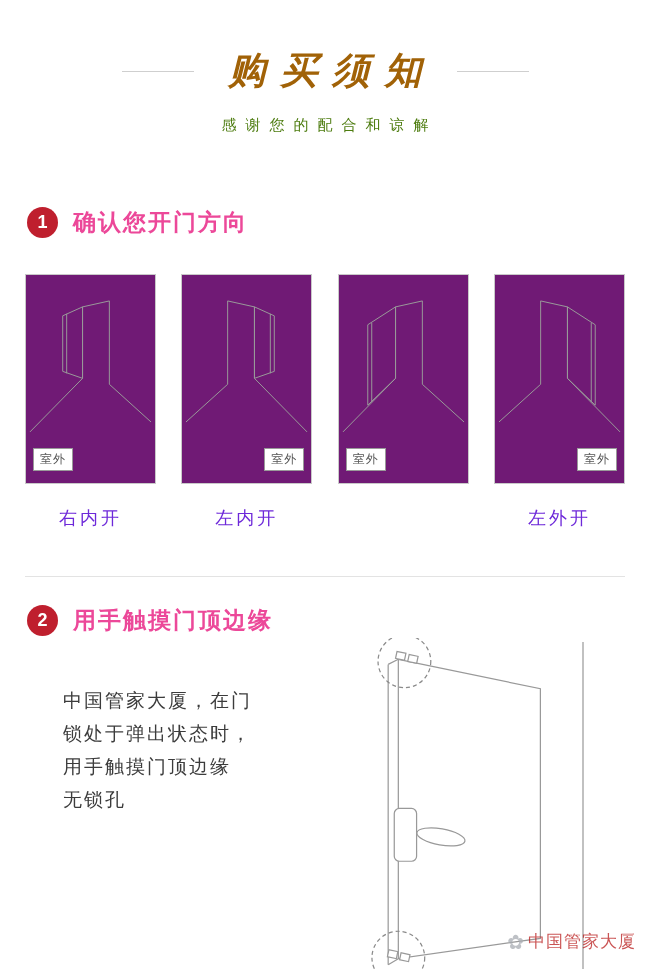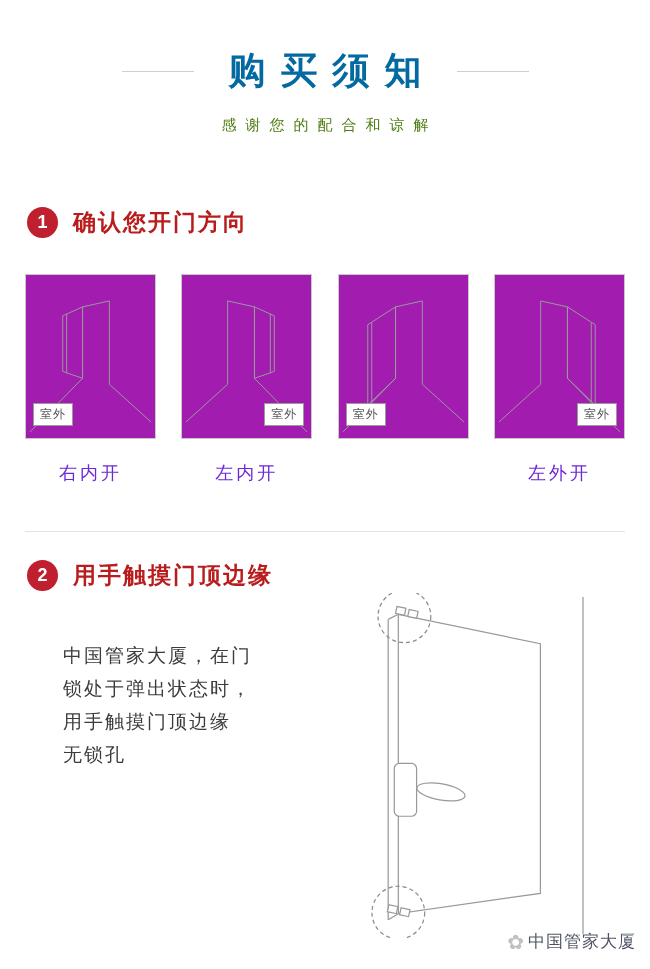--- a/index.html
+++ b/index.html
@@ -14,24 +14,25 @@
     overflow: hidden;
   }
 
   
   .title-block { padding-top: 46px; text-align: center; }
   .title-row { display: flex; align-items: center; justify-content: center; gap: 20px; }
   .title-line { width: 72px; height: 1px; background: #cfcfcf; }
   .main-title {
     font-size: 37px;
     font-weight: 700;
-    color: #0369a1;
+    color: #a16207;
     letter-spacing: 15px;
     text-indent: 15px;
     white-space: nowrap;
+    font-style: italic;
   }
   .subtitle {
     margin-top: 20px;
     font-size: 15px;
     color: #4d7c0f;
     letter-spacing: 9px;
     text-indent: 9px;
   }
 
   
@@ -50,38 +51,38 @@
     color: #fff;
     font-size: 18px;
     font-weight: 700;
     line-height: 31px;
     text-align: center;
     flex: 0 0 auto;
   }
   .section-title {
     font-size: 23px;
     font-weight: 700;
-    color: #b91c1c;
+    color: #ec4899;
     letter-spacing: 2px;
   }
 
   
   .door-grid {
     display: flex;
     justify-content: space-between;
     padding: 0 25px;
     margin-top: 36px;
   }
   .door-cell { width: 131px; text-align: center; }
   .door-box {
     position: relative;
     width: 131px;
-    height: 165px;
+    height: 210px;
     border: 1px solid #c9c9c9;
-    background: #a21caf;
+    background: #701a75;
   }
   .door-svg { width: 129px; height: 164px; display: block; }
   .door-svg.mirrored { transform: scaleX(-1); }
   .outdoor-tag {
     position: absolute;
     bottom: 12px;
     border: 1px solid #9a9a9a;
     font-size: 12px;
     color: #555;
     padding: 2px 6px;
@@ -133,21 +134,21 @@
   .watermark {
     position: absolute;
     right: 14px;
     bottom: 16px;
     display: flex;
     align-items: center;
     gap: 4px;
     opacity: 0.75;
   }
   .watermark-flower { font-size: 20px; color: #a9adb3; line-height: 1; }
-  .watermark-text { font-size: 17px; color: #0f172a; letter-spacing: 1px; }
+  .watermark-text { font-size: 17px; color: #b91c1c; letter-spacing: 1px; }
 </style>
 </head>
 <body>
 
 <div class="page">
 
   <div class="title-block">
     <div class="title-row">
       <span class="title-line"></span>
       <span class="main-title">购买须知</span>

